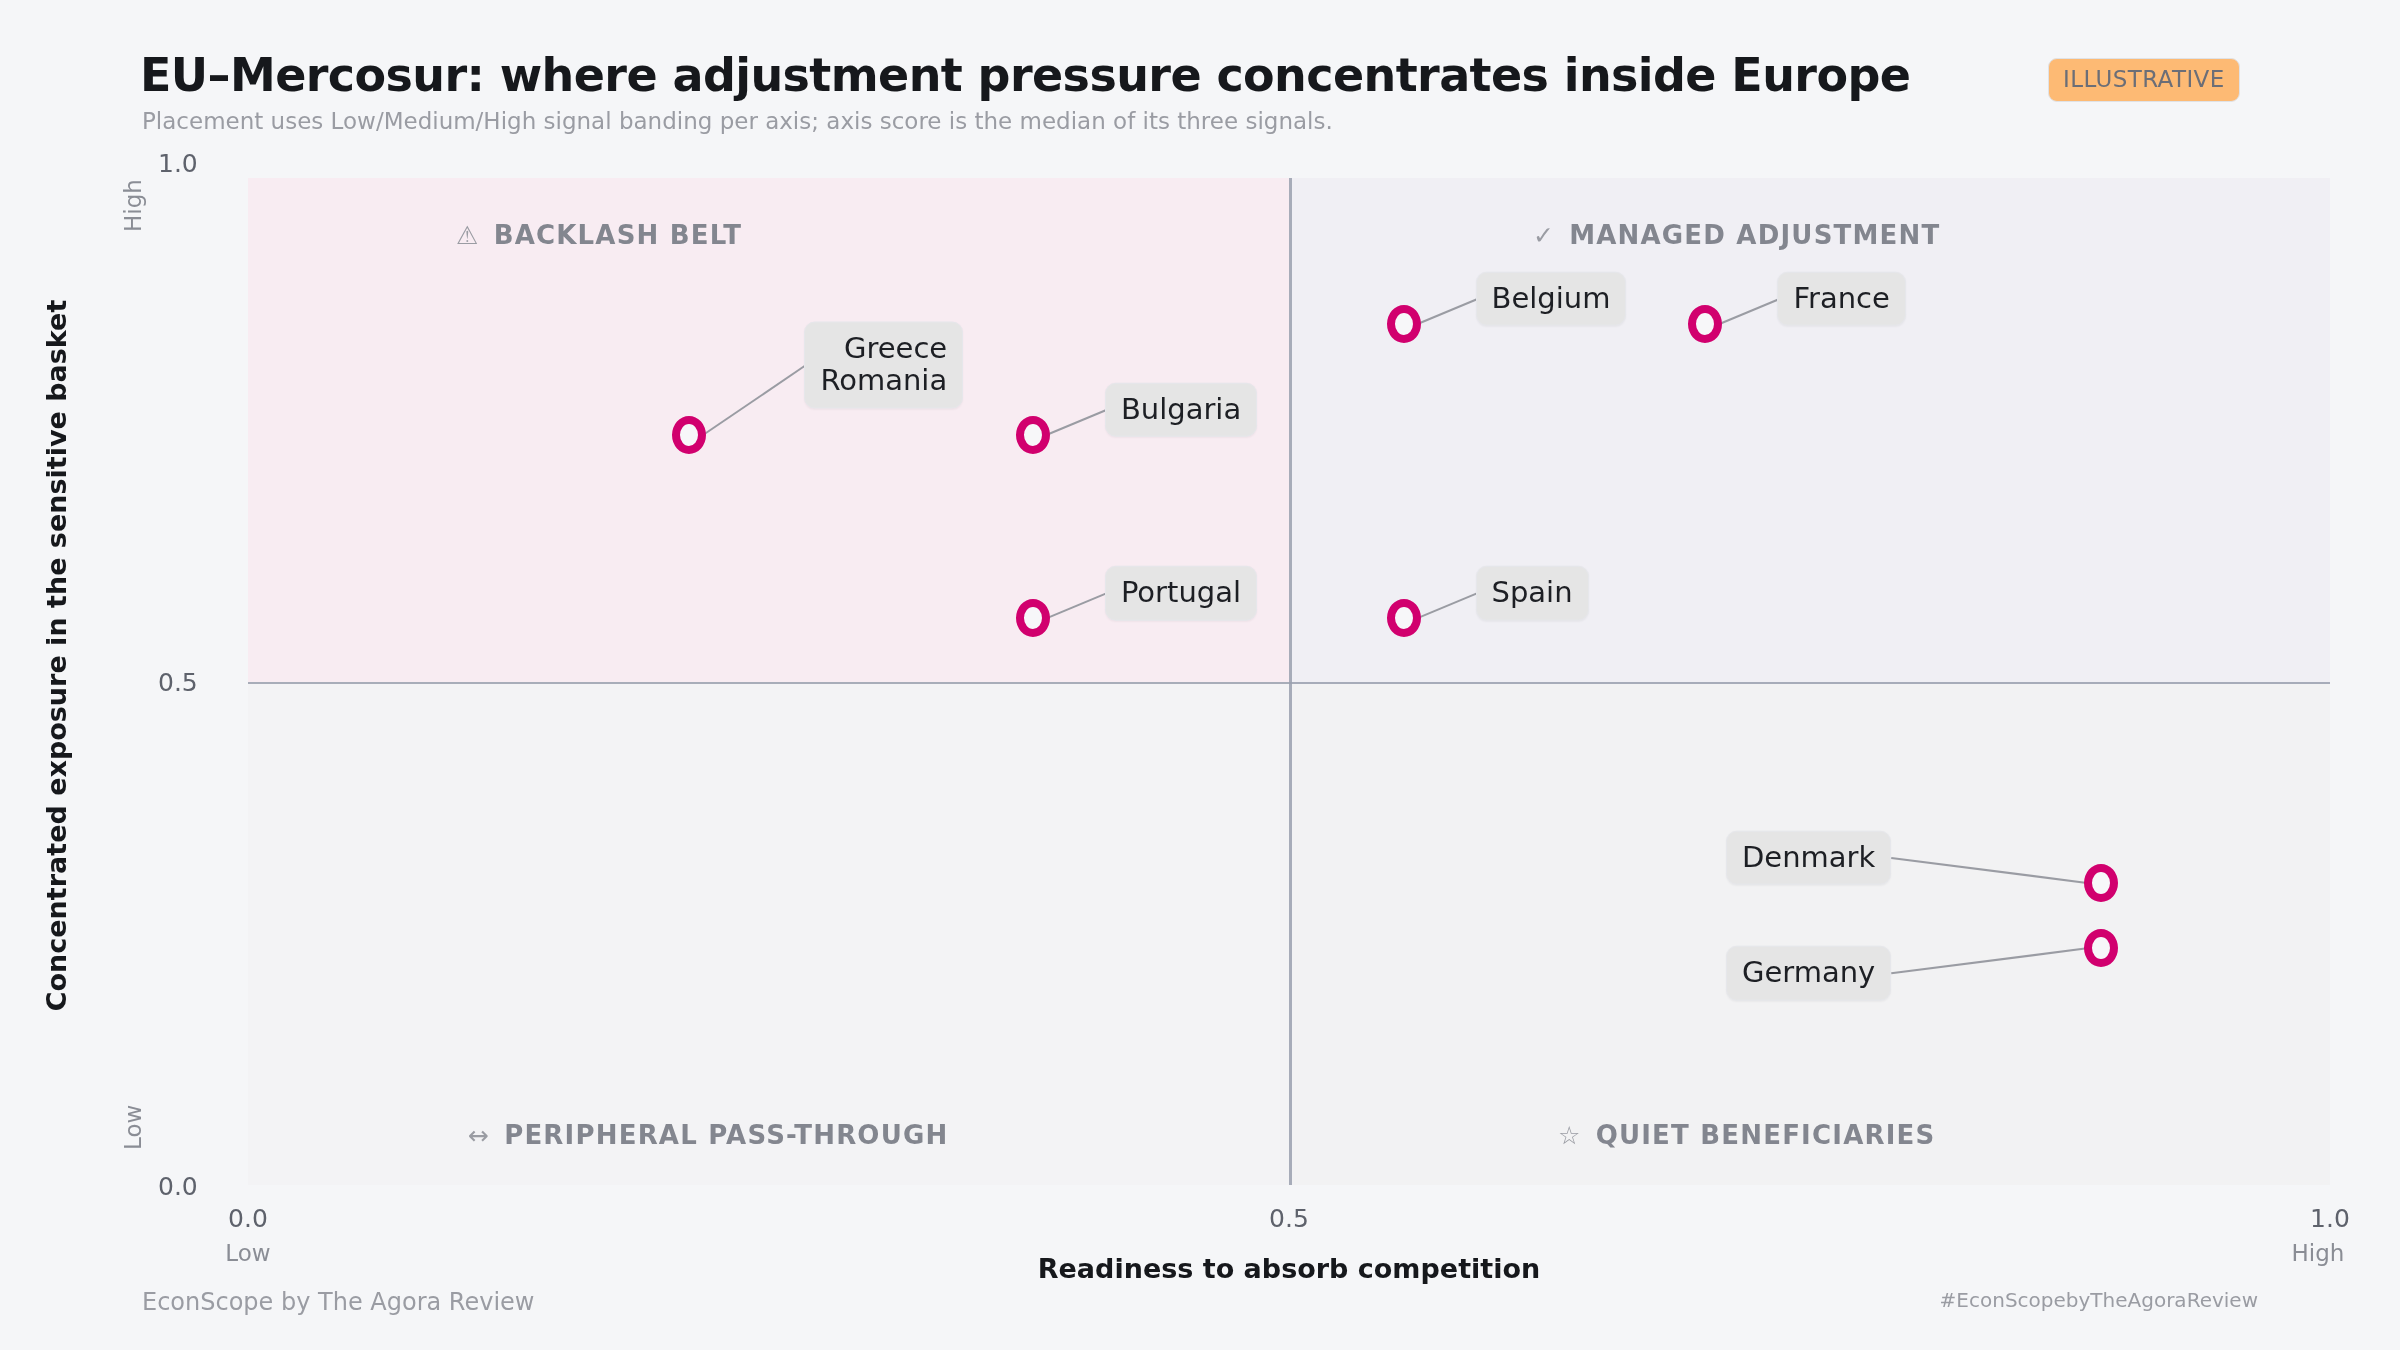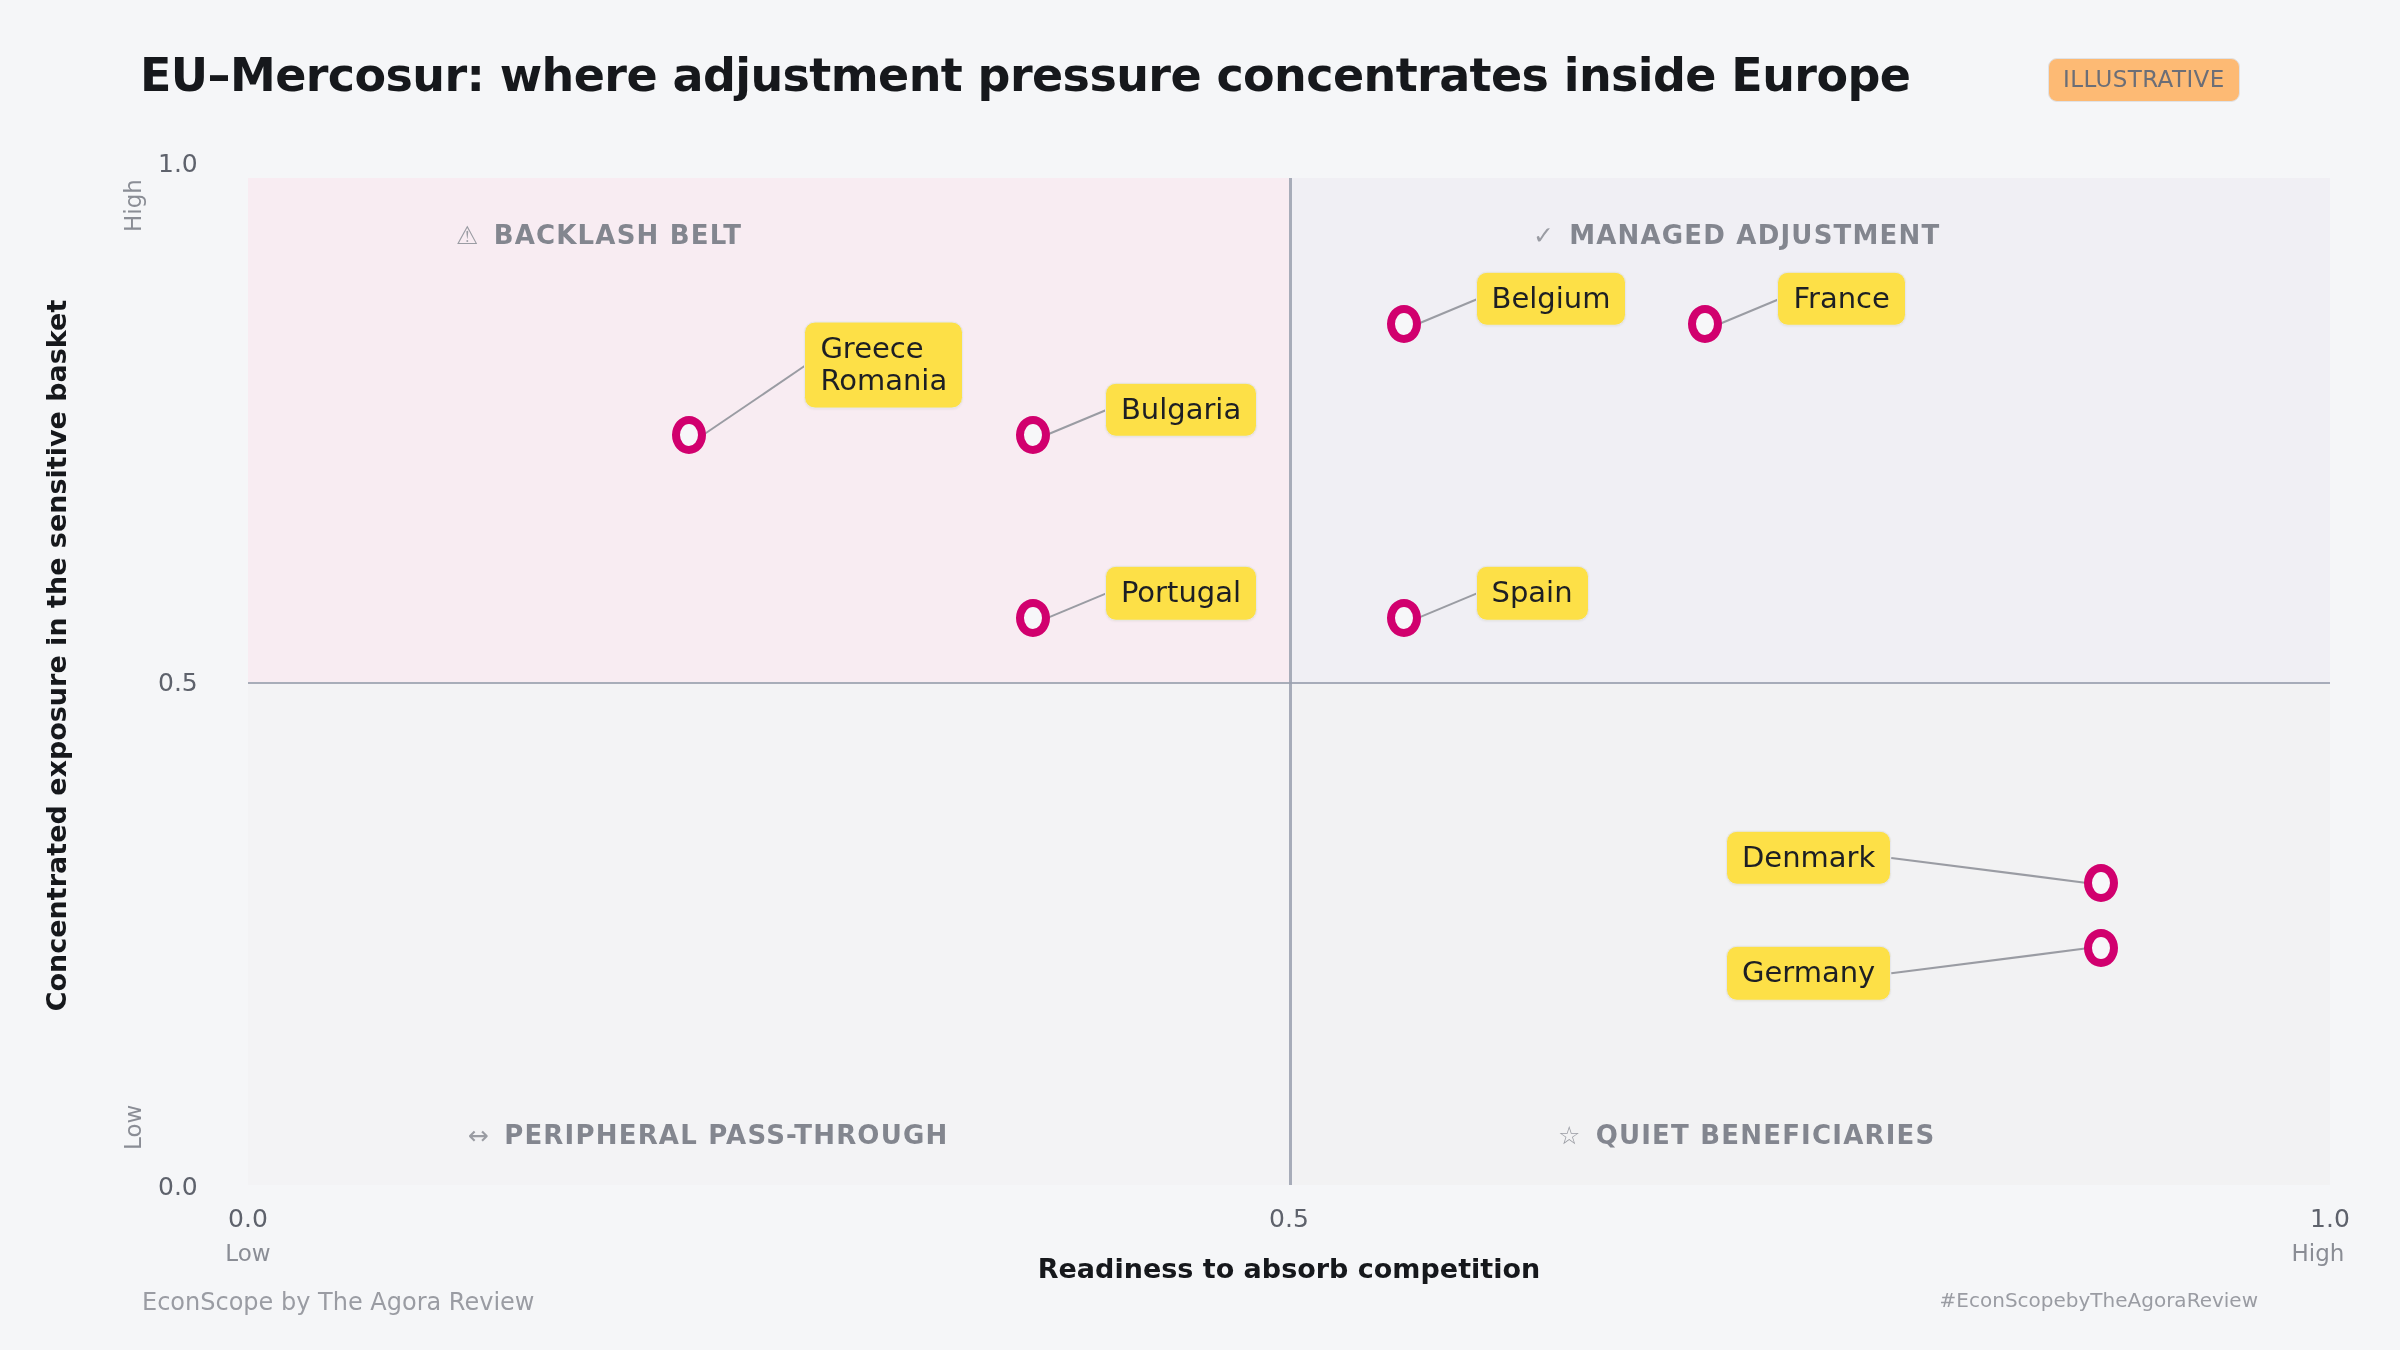--- a/index.html
+++ b/index.html
@@ -68,38 +68,40 @@
   svg#leaders{position:absolute;left:0;top:0;width:2082px;height:1007px;overflow:visible;}
   .marker{
     position:absolute;width:34px;height:38px;
     border:8px solid #d1006e;border-radius:50%;
     background:#f7f7f9;
     transform:translate(-50%,-50%);
     box-sizing:border-box;
   }
   .plabel{
     position:absolute;
-    background:#fde047;border:1.4px solid #e6e7eb;border-radius:11px;
+    background:#e5e5e5;border:1.4px solid #e6e7eb;border-radius:11px;
     padding:9px 15px 11px 15px;
     font-size:29px;color:#1d1f24;line-height:1.12;
     white-space:pre;
     transform:translate(0,-50%);
     box-shadow:0 1px 2px rgba(0,0,0,.04);
+    text-align:right;
   }
 
   
   .foot-l{position:absolute;left:142px;top:1288px;font-size:24px;color:#9a9ca3;}
   .foot-r{position:absolute;right:142px;top:1288px;font-size:20px;color:#9a9ca3;}
 </style>
 </head>
 <body>
 
 <div id="stage">
 
   <div class="title">EU–Mercosur: where adjustment pressure concentrates inside Europe</div>
+  <div class="subtitle">Placement uses Low/Medium/High signal banding per axis; axis score is the median of its three signals.</div>
   <div class="badge">ILLUSTRATIVE</div>
 
   <div class="ylab">Concentrated exposure in the sensitive basket</div>
   <div class="xlab">Readiness to absorb competition</div>
 
   <div class="tick" style="left:158px;top:163px;transform:translate(-100%,-50%);width:0;text-align:right;">1.0</div>
   <div class="tick" style="left:158px;top:682px;transform:translate(-100%,-50%);width:0;text-align:right;">0.5</div>
   <div class="tick" style="left:158px;top:1186px;transform:translate(-100%,-50%);width:0;text-align:right;">0.0</div>
   <div class="ticksub rot" style="left:120px;top:232px;">High</div>
   <div class="ticksub rot" style="left:120px;top:1150px;">Low</div>

